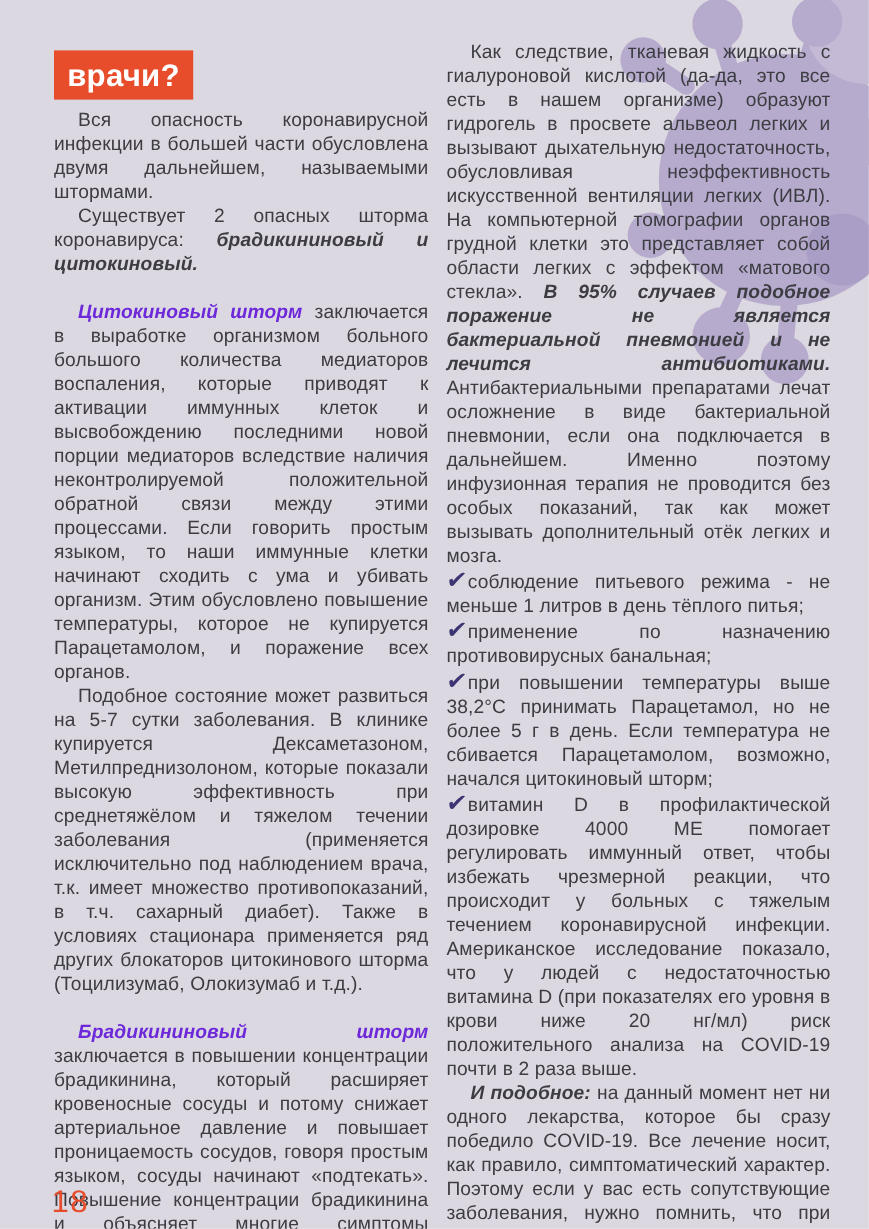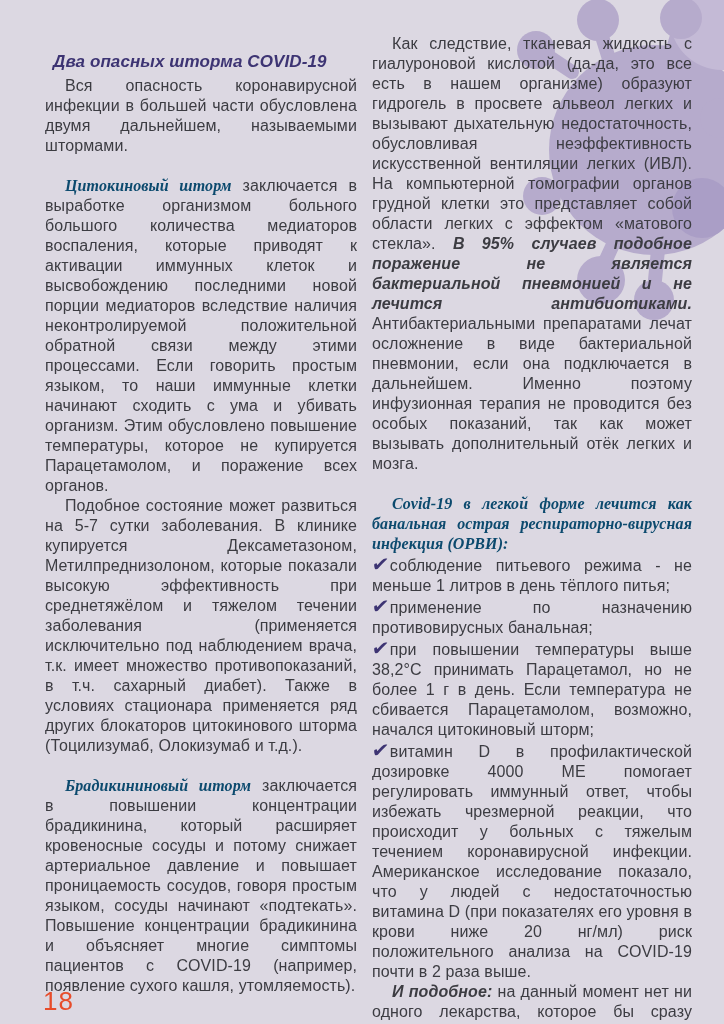--- a/index.html
+++ b/index.html
@@ -32,21 +32,21 @@
     margin:0;text-align:justify;text-indent:20px;
   }
   .para.gap{margin-top:20px;}
   .para.check{text-indent:0;}
   .checkmark{
     color:#3d3473;font-weight:bold;font-size:20px;line-height:20px;
     display:inline-block;transform:skewX(-8deg);margin-right:1px;
   }
   .r-n{}
   .r-bi{font-weight:bold;font-style:italic;margin-top:46px;}
-  .r-bio{font-weight:bold;font-style:italic;color:#0c4a6e;font-family:Liberation Serif, serif;}
+  .r-bio{font-weight:bold;font-style:italic;color:#6d28d9;}
   .pagenum{
     position:absolute;left:43px;top:986px;z-index:1;
     color:#e74c2b;font-weight:normal;font-size:26px;letter-spacing:1px;
   }
 </style>
 </head>
 <body>
 
 <div class="page">
 
@@ -66,36 +66,38 @@
     <circle cx="227" cy="18" r="21" fill="#b6abcc"></circle>
     <circle cx="82" cy="50" r="19" fill="#b6abcc"></circle>
     <circle cx="88" cy="196" r="19" fill="#b6abcc"></circle>
     <circle cx="147" cy="280" r="24" fill="#b6abcc"></circle>
     <circle cx="200" cy="300" r="20" fill="#b6abcc"></circle>
     <circle cx="248" cy="208" r="30" fill="#aa9ec6"></circle>
     <circle cx="266" cy="118" r="20" fill="#b6abcc"></circle>
   </svg>
 
   <div class="col left">
-    <div class="subtitle">Два опасных шторма COVID-19</div>
+    <div class="title-wrap">
+      <span class="title-block">врачи?</span>
+    </div>
     <div>
         <p class="para"><span class="r-n">Вся опасность коронавирусной инфекции в большей части обусловлена двумя дальнейшем, называемыми штормами.</span></p>
+        <p class="para"><span class="r-n">Существует 2 опасных шторма коронавируса: </span><span class="r-bi">брадикининовый и цитокиновый.</span></p>
         <p class="para gap"><span class="r-bio">Цитокиновый шторм</span><span class="r-n"> заключается в выработке организмом больного большого количества медиаторов воспаления, которые приводят к активации иммунных клеток и высвобождению последними новой порции медиаторов вследствие наличия неконтролируемой положительной обратной связи между этими процессами. Если говорить простым языком, то наши иммунные клетки начинают сходить с ума и убивать организм. Этим обусловлено повышение температуры, которое не купируется Парацетамолом, и поражение всех органов.</span></p>
         <p class="para"><span class="r-n">Подобное состояние может развиться на 5-7 сутки заболевания. В клинике купируется Дексаметазоном, Метилпреднизолоном, которые показали высокую эффективность при среднетяжёлом и тяжелом течении заболевания (применяется исключительно под наблюдением врача, т.к. имеет множество противопоказаний, в т.ч. сахарный диабет). Также в условиях стационара применяется ряд других блокаторов цитокинового шторма (Тоцилизумаб, Олокизумаб и т.д.).</span></p>
         <p class="para gap"><span class="r-bio">Брадикининовый шторм</span><span class="r-n"> заключается в повышении концентрации брадикинина, который расширяет кровеносные сосуды и потому снижает артериальное давление и повышает проницаемость сосудов, говоря простым языком, сосуды начинают «подтекать». Повышение концентрации брадикинина и объясняет многие симптомы пациентов с COVID-19 (например, появление сухого кашля, утомляемость).</span></p>
       </div>
   </div>
 
   <div class="col right">
     <div>
         <p class="para"><span class="r-n">Как следствие, тканевая жидкость с гиалуроновой кислотой (да-да, это все есть в нашем организме) образуют гидрогель в просвете альвеол легких и вызывают дыхательную недостаточность, обусловливая неэффективность искусственной вентиляции легких (ИВЛ). На компьютерной томографии органов грудной клетки это представляет собой области легких с эффектом «матового стекла». </span><span class="r-bi">В 95% случаев подобное поражение не является бактериальной пневмонией и не лечится антибиотиками.</span><span class="r-n"> Антибактериальными препаратами лечат осложнение в виде бактериальной пневмонии, если она подключается в дальнейшем. Именно поэтому инфузионная терапия не проводится без особых показаний, так как может вызывать дополнительный отёк легких и мозга.</span></p>
-        <p class="para gap"><span class="r-bio">Covid-19 в легкой форме лечится как банальная острая респираторно-вирусная инфекция (ОРВИ):</span></p>
         <p class="para check"><span class="checkmark">✔</span><span class="r-n">соблюдение питьевого режима - не меньше 1 литров в день тёплого питья;</span></p>
         <p class="para check"><span class="checkmark">✔</span><span class="r-n">применение по назначению противовирусных банальная;</span></p>
-        <p class="para check"><span class="checkmark">✔</span><span class="r-n">при повышении температуры выше 38,2°С принимать Парацетамол, но не более 1 г в день. Если температура не сбивается Парацетамолом, возможно, начался цитокиновый шторм;</span></p>
+        <p class="para check"><span class="checkmark">✔</span><span class="r-n">при повышении температуры выше 38,2°С принимать Парацетамол, но не более 5 г в день. Если температура не сбивается Парацетамолом, возможно, начался цитокиновый шторм;</span></p>
         <p class="para check"><span class="checkmark">✔</span><span class="r-n">витамин D в профилактической дозировке 4000 МЕ помогает регулировать иммунный ответ, чтобы избежать чрезмерной реакции, что происходит у больных с тяжелым течением коронавирусной инфекции. Американское исследование показало, что у людей с недостаточностью витамина D (при показателях его уровня в крови ниже 20 нг/мл) риск положительного анализа на COVID-19 почти в 2 раза выше.</span></p>
         <p class="para"><span class="r-bi">И подобное:</span><span class="r-n"> на данный момент нет ни одного лекарства, которое бы сразу победило COVID-19. Все лечение носит, как правило, симптоматический характер. Поэтому если у вас есть сопутствующие заболевания, нужно помнить, что при коронавирусе они обостряются и про их лечение забывать нельзя!</span></p>
       </div>
   </div>
 
   <div class="pagenum">18</div>
 
 </div>
 
 </body></html>

